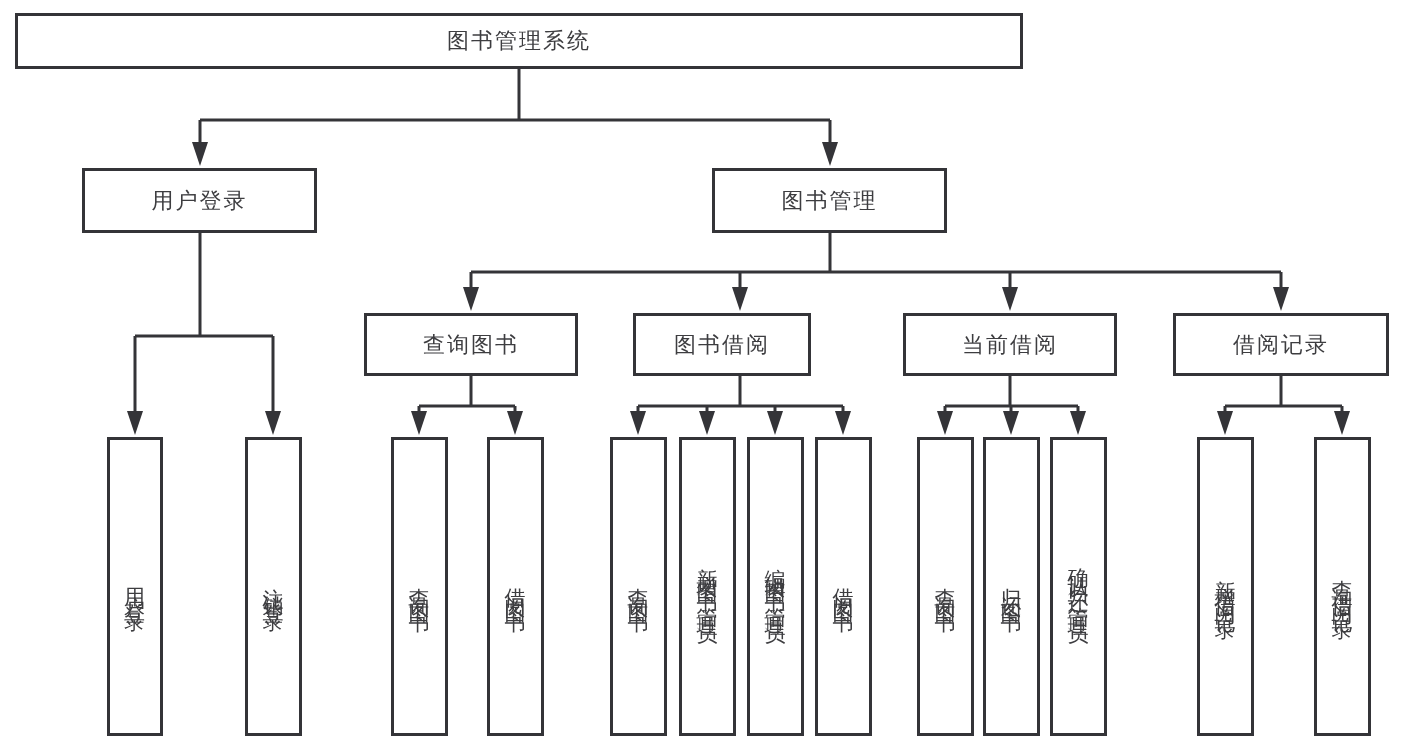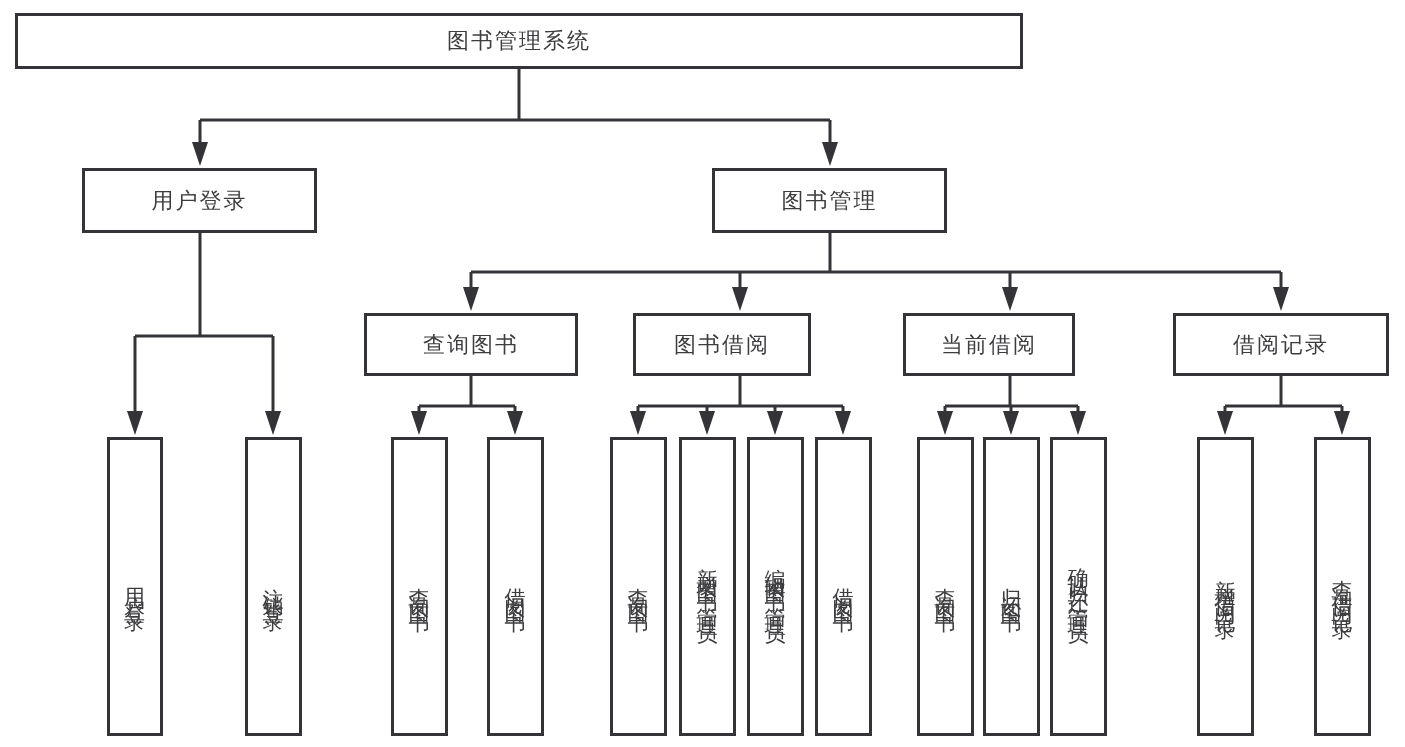--- a/index.html
+++ b/index.html
@@ -112,21 +112,21 @@
   <div class="node" style="left:712px;top:168px;width:235px;height:65px">
     <span>图书管理</span>
   </div>
 
   <div class="node" style="left:364px;top:313px;width:214px;height:63px">
     <span>查询图书</span>
   </div>
   <div class="node" style="left:633px;top:313px;width:178px;height:63px">
     <span>图书借阅</span>
   </div>
-  <div class="node" style="left:903px;top:313px;width:172px;height:63px">
+  <div class="node" style="left:903px;top:313px;width:214px;height:63px">
     <span>当前借阅</span>
   </div>
   <div class="node" style="left:1173px;top:313px;width:216px;height:63px">
     <span>借阅记录</span>
   </div>
 
   <div class="node leaf" style="left:107px;top:437px;width:56px;height:299px">
     <span>用户登录</span>
   </div>
   <div class="node leaf" style="left:245px;top:437px;width:57px;height:299px">

